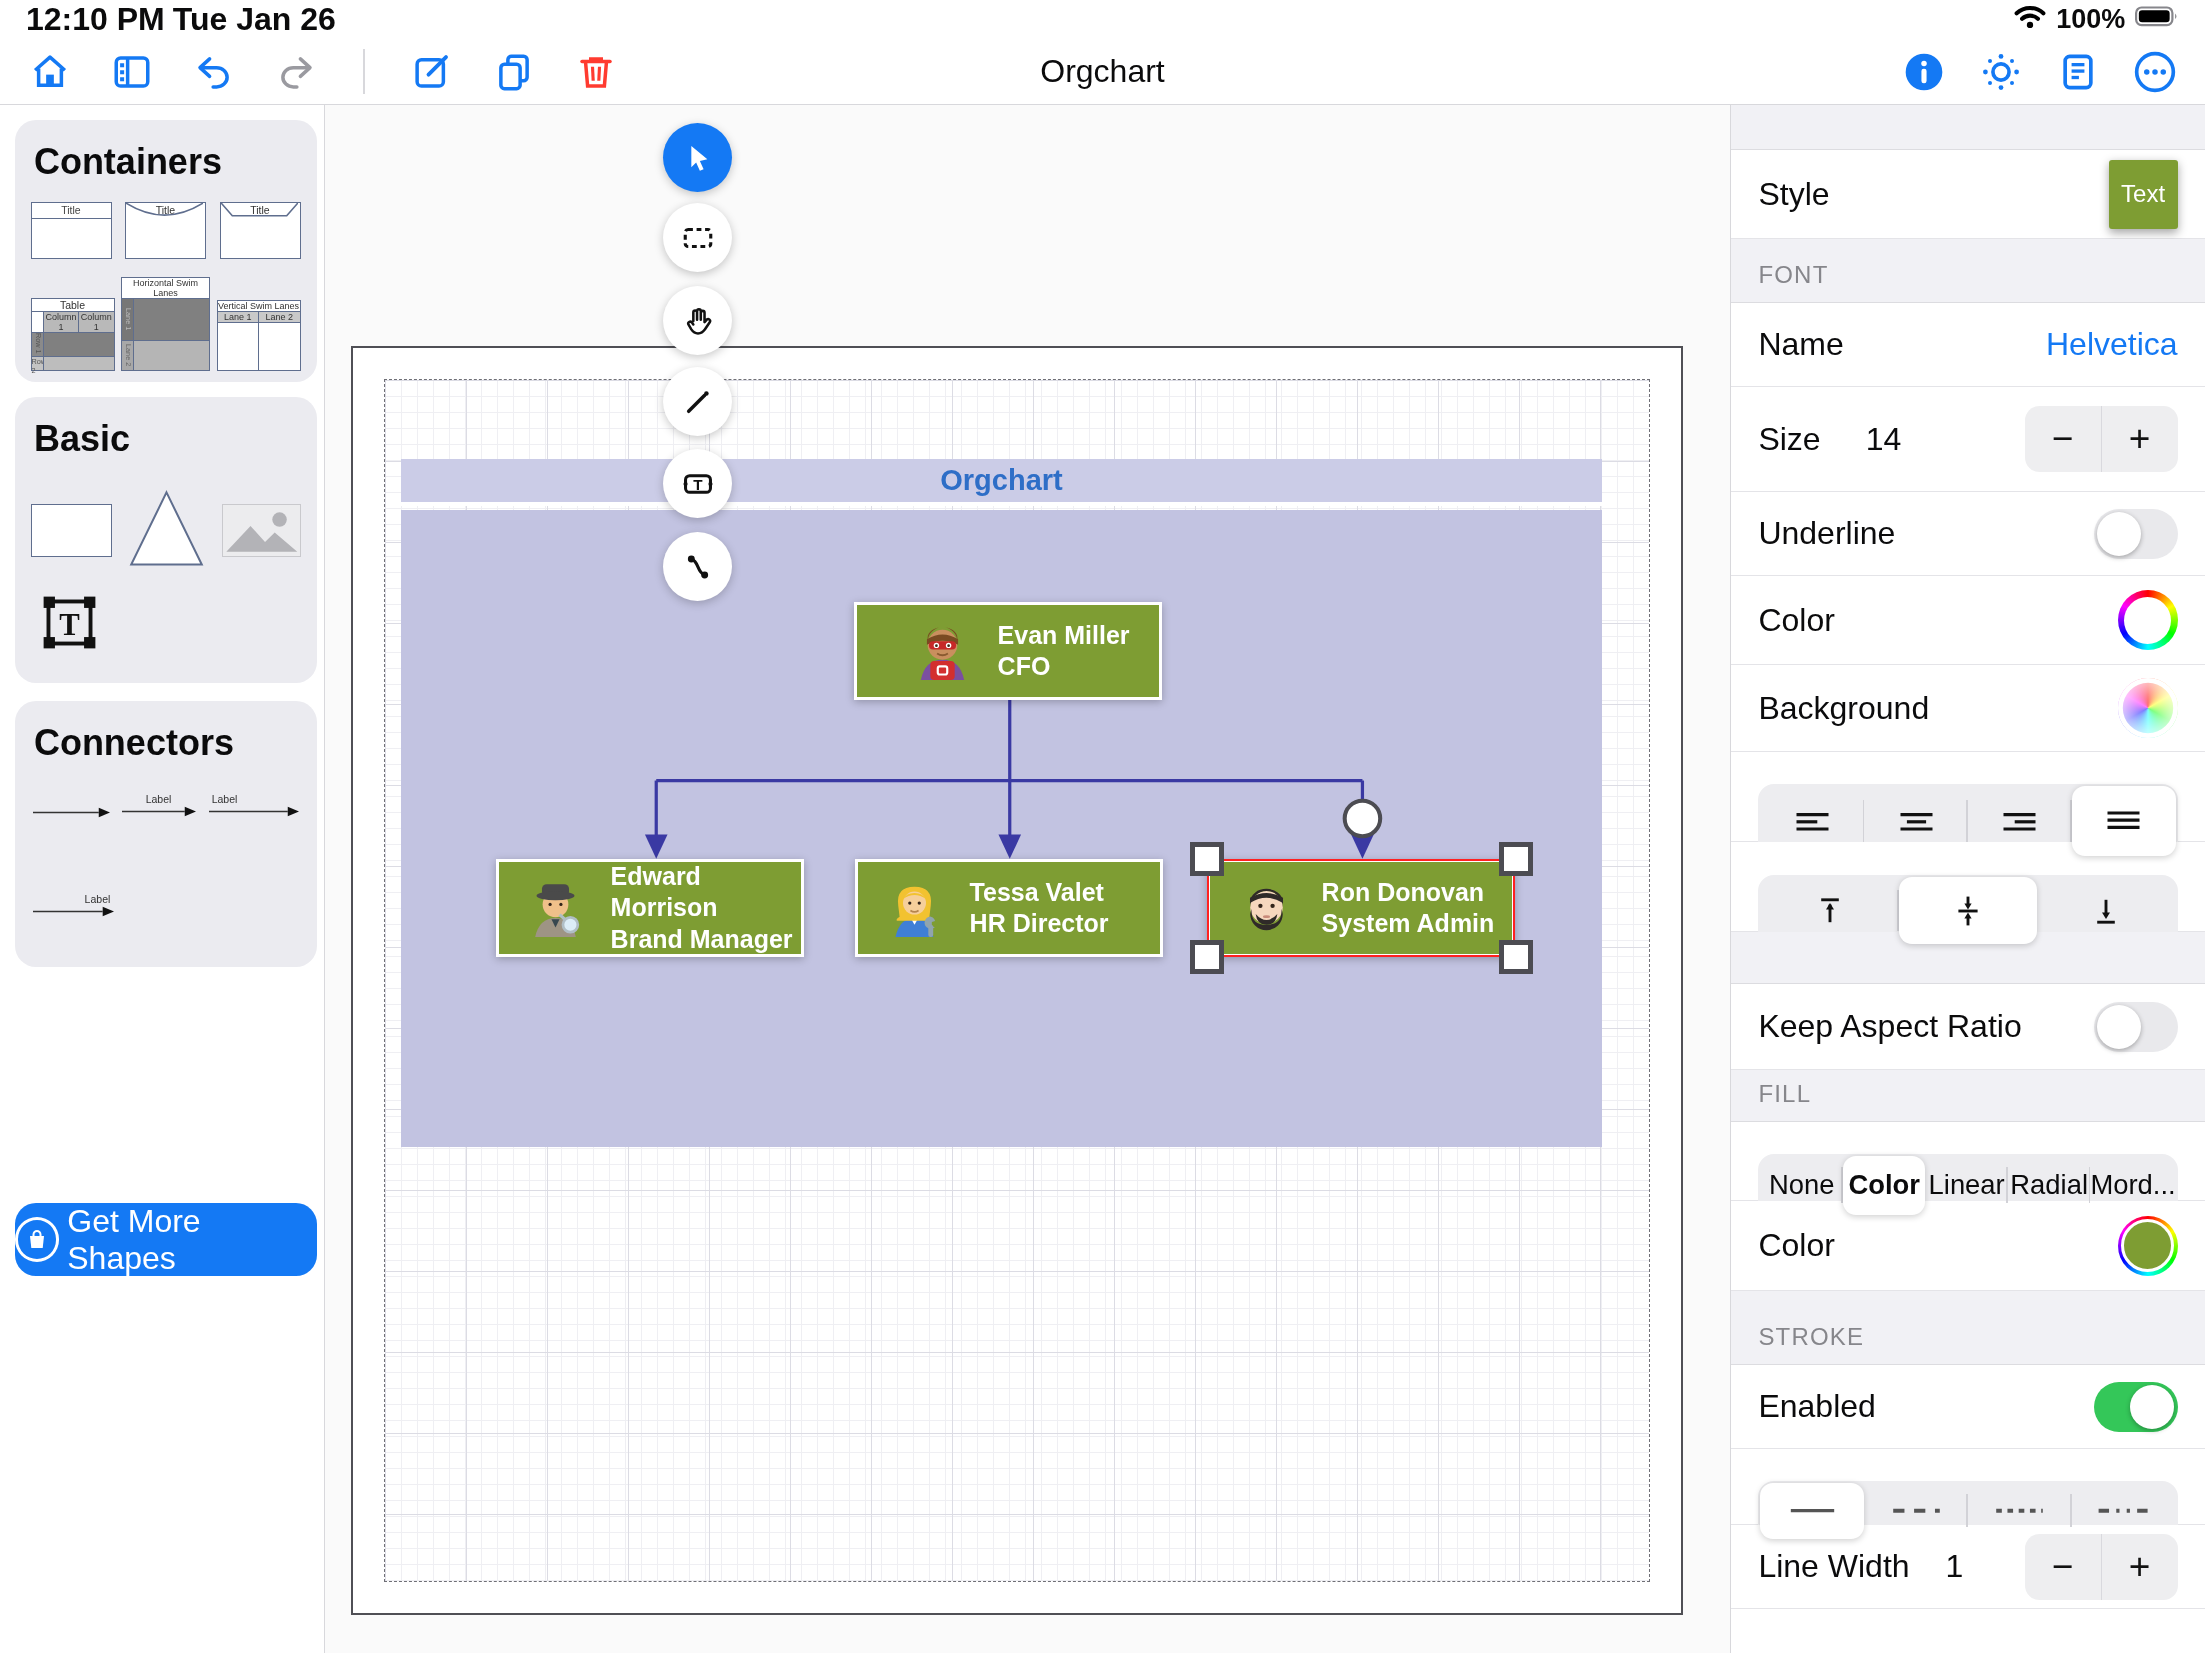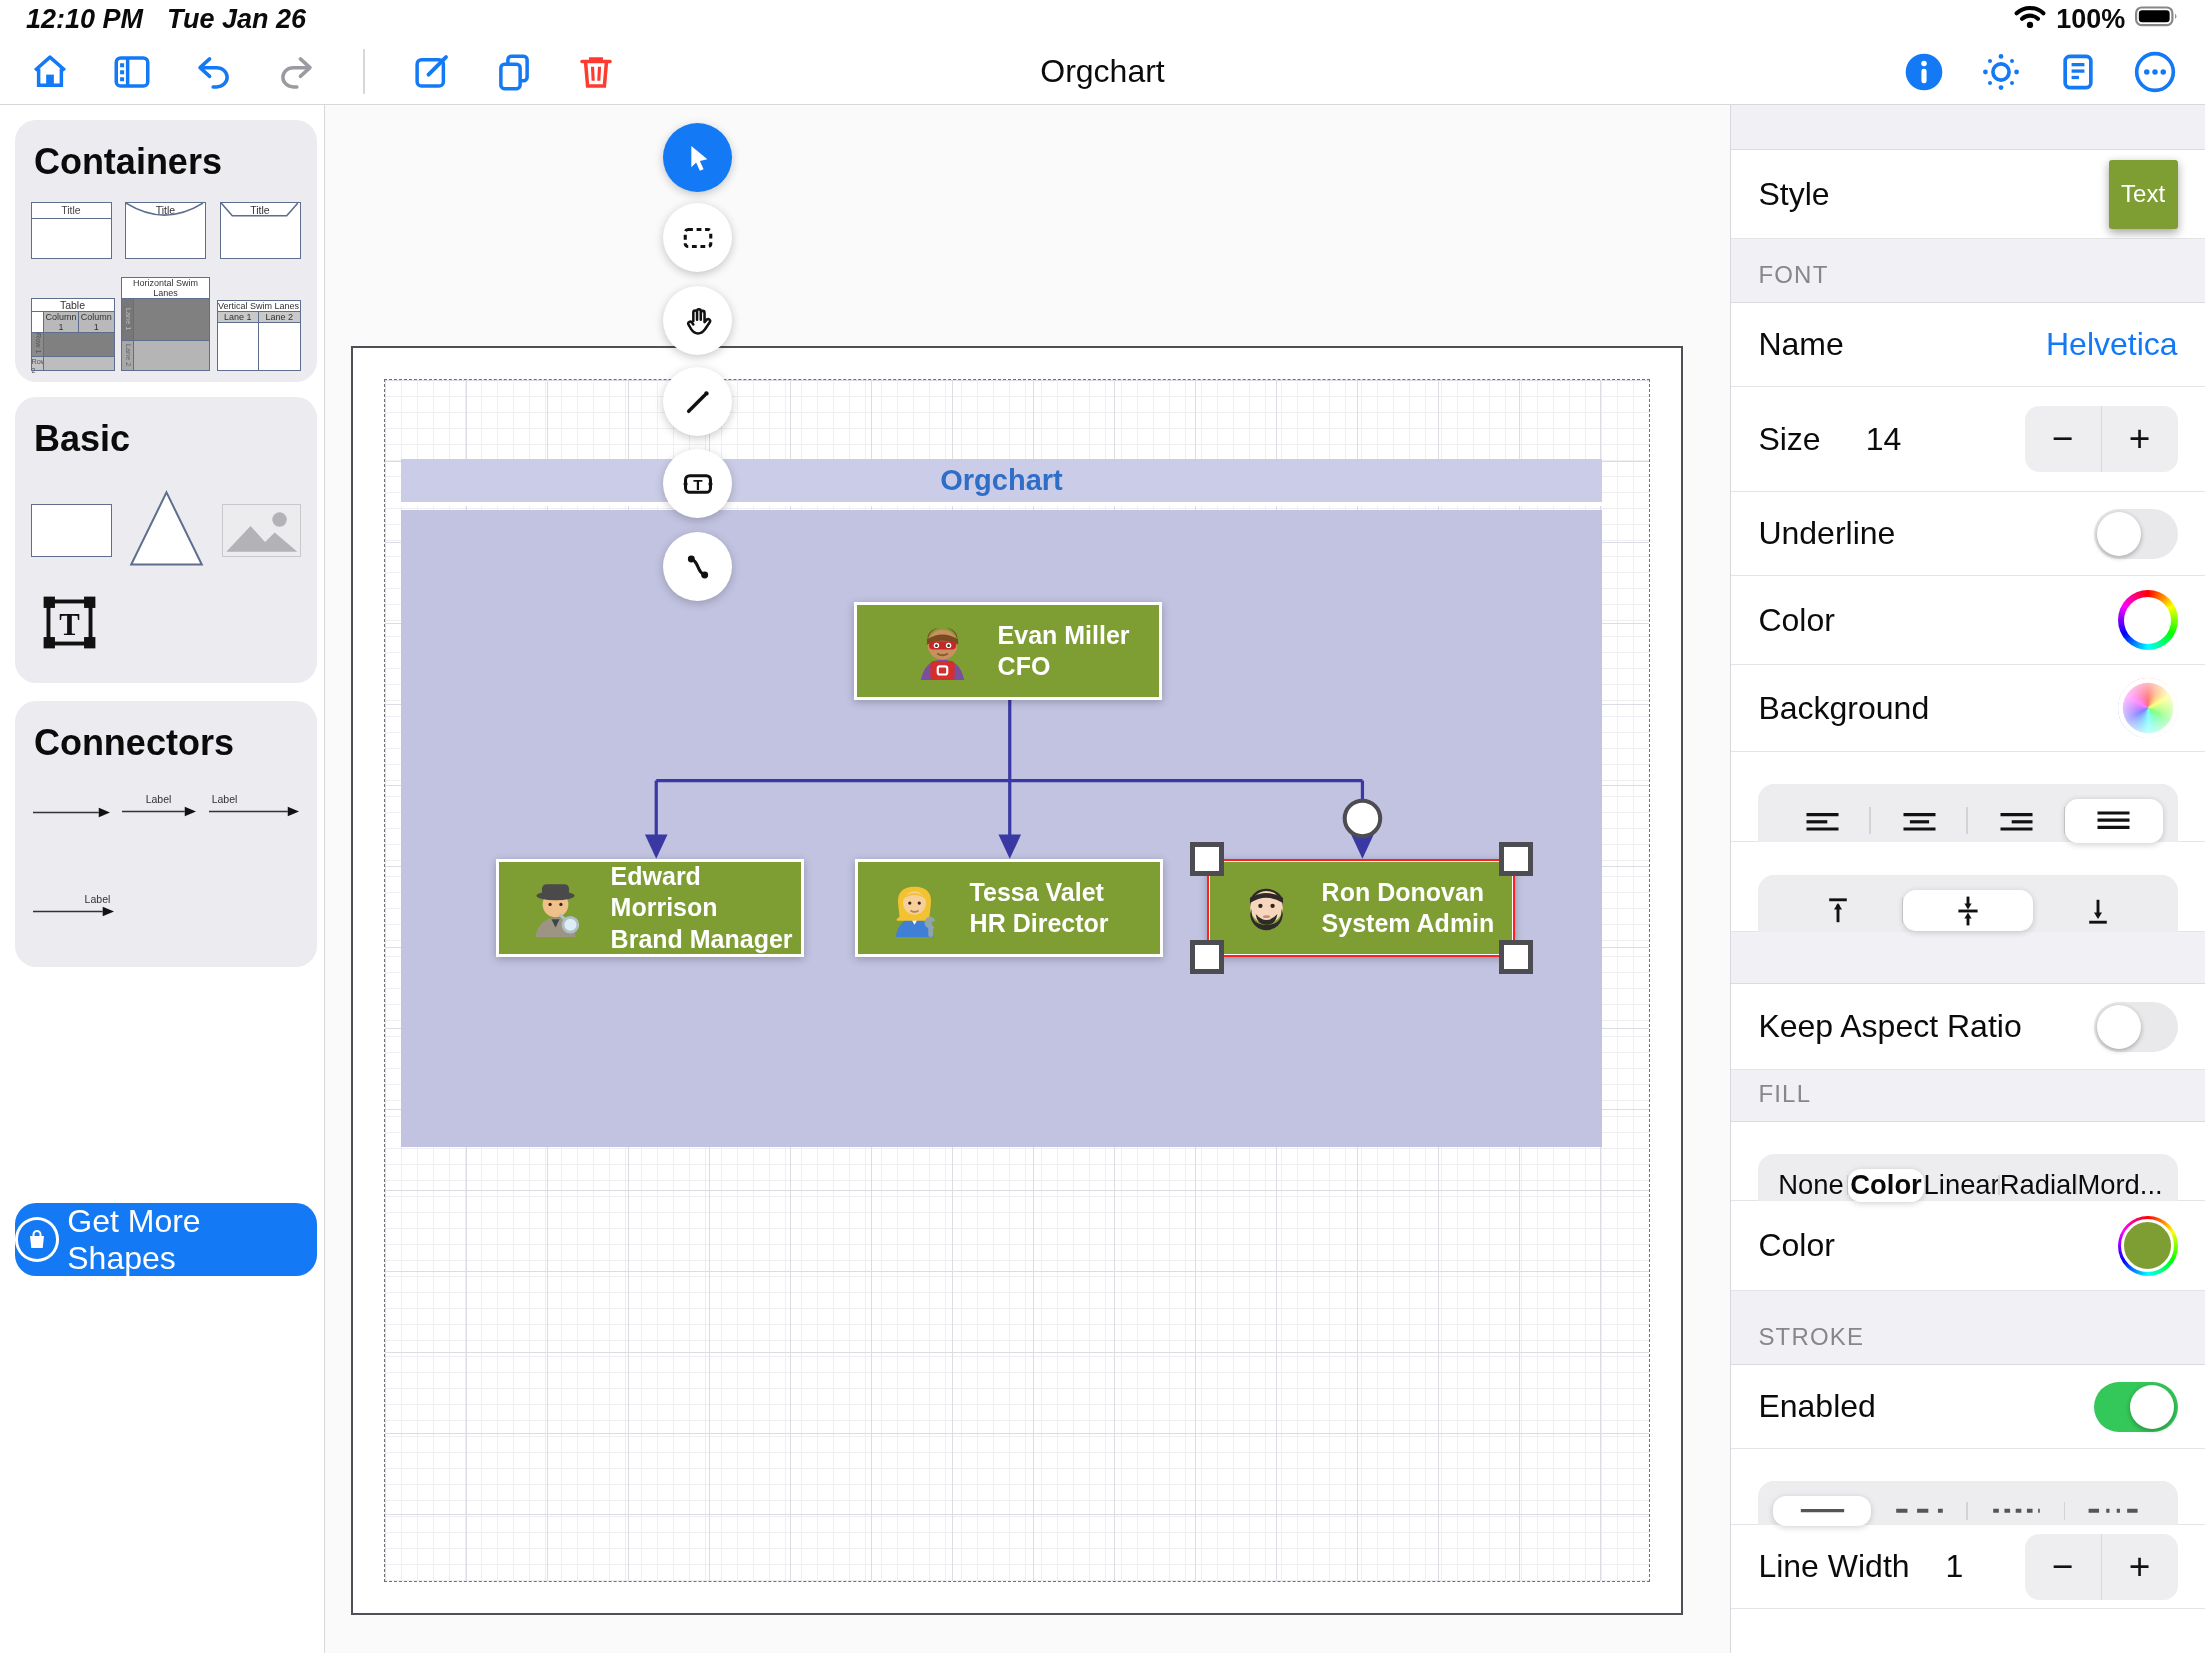--- a/index.html
+++ b/index.html
@@ -3,21 +3,21 @@
 <meta charset="utf-8">
 <style>
   * { margin:0; padding:0; box-sizing:border-box; }
   html,body { width:2205px; height:1653px; overflow:hidden; background:#fff;
     font-family:"Liberation Sans","DejaVu Sans",sans-serif; color:#0b0b0c; }
   #app { position:absolute; inset:0; width:2205px; height:1653px; }
 
   
   #statusbar { position:absolute; left:0; top:0; width:2205px; height:39px; background:#fff;
     display:flex; align-items:center; justify-content:space-between; padding:0 26px; }
-  #statusbar .left { display:flex; gap:24px; font-size:27px; font-weight:600;font-style:italic; }
+  #statusbar .left { display:flex; gap:8px; font-size:32px; font-weight:600; }
   #statusbar .right { display:flex; align-items:center; gap:9.7px; font-size:27px; font-weight:600; }
 
   
   #toolbar { position:absolute; left:0; top:39px; width:2205px; height:66px; background:#fff;
     border-bottom:1.6px solid #d8d8dc; display:flex; align-items:center; }
   .tbgroup { display:flex; align-items:center; gap:37px; }
   .tbtn { width:45px; height:45px; display:flex; align-items:center; justify-content:center; }
   #toolbar .title { position:absolute; left:0; right:0; text-align:center; font-size:32px; font-weight:500; pointer-events:none; }
   .tb-sep { width:1.6px; height:45px; background:#d8d8dc; margin:0 8px; }
 
@@ -83,21 +83,21 @@
   .swatch { width:60px; height:60px; border-radius:50%; }
   .ringswatch { background:conic-gradient(#f00,#ff0,#0f0,#0ff,#00f,#f0f,#f00); position:relative; }
   .ringswatch::after { content:""; position:absolute; inset:6.5px; border-radius:50%; background:#fff; }
   .wheelswatch { background:conic-gradient(#f55,#ff6,#6f6,#6ff,#66f,#f6f,#f55);
     box-shadow:inset 0 0 0 4.8px #fff, inset 0 0 24px 8px rgba(255,255,255,.85); }
   .greenswatch { background:conic-gradient(#f00,#ff0,#0f0,#0ff,#00f,#f0f,#f00); display:flex;
     align-items:center; justify-content:center; }
   .greenswatch::after { content:""; width:47px; height:47px; border-radius:50%; background:#7e9d33; border:3.2px solid #fff; }
   .chip { width:69px; height:69px; background:#7e9d33; border-radius:3px; color:#fff; font-size:24px;
     display:flex; align-items:center; justify-content:center; box-shadow:0 3.2px 9.7px rgba(0,0,0,.35); }
-  .segwrap { background:#ededf0; border-radius:16px; padding:15px; display:flex; width:100%; height:74px; align-items:stretch;margin-top:48px; }
+  .segwrap { background:#ededf0; border-radius:16px; padding:2px; display:flex; width:100%; height:74px; align-items:stretch;margin-top:48px; }
   .seg { flex:1; display:flex; align-items:center; justify-content:center; font-size:27.4px; position:relative; }
   .seg.sel { background:#fff; border-radius:13px; box-shadow:0 1.6px 6.5px rgba(0,0,0,.18); font-weight:700; }
   .seg:not(.sel):not(:last-child)::after { content:""; position:absolute; right:0; top:20%; height:60%; width:1.6px; background:#d2d2d7; }
 </style>
 </head>
 <body>
 
 <div id="app">
 
   <div id="statusbar">

